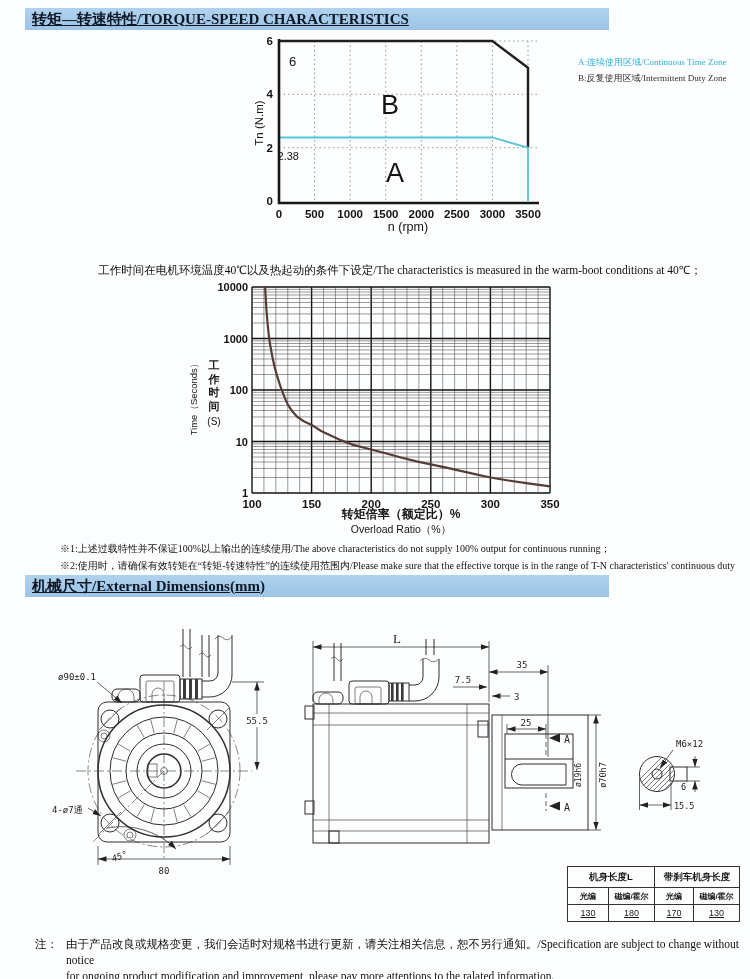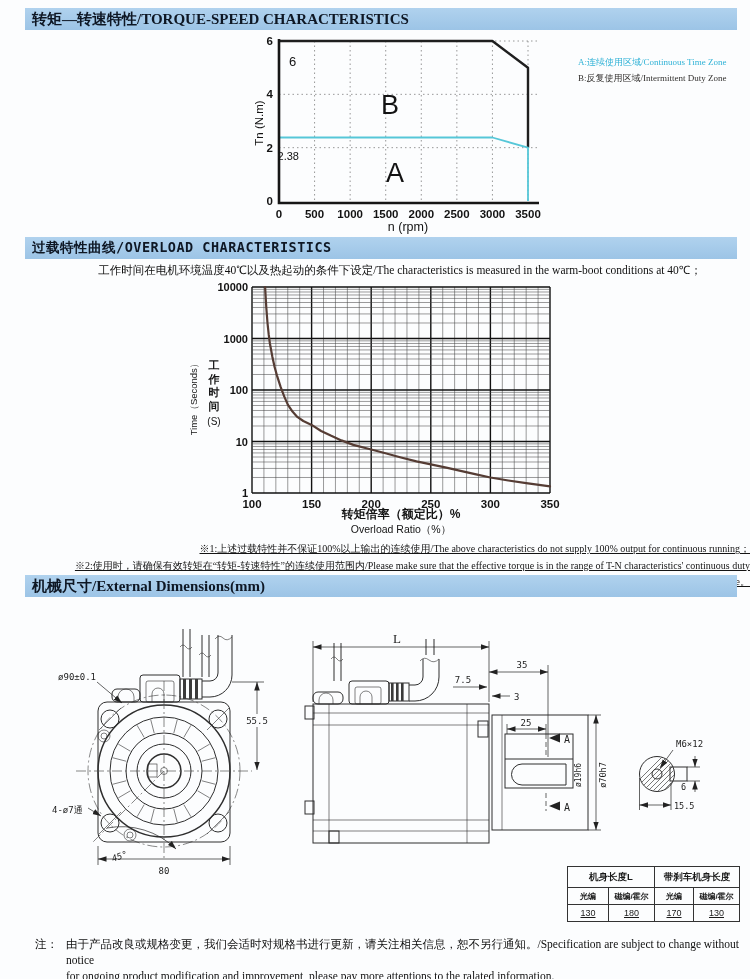--- a/index.html
+++ b/index.html
@@ -1,25 +1,25 @@
 <!DOCTYPE html>
 <html><head>
 <meta charset="utf-8">
 <style>
   html,body{margin:0;padding:0;background:#e8e8e8;}
   .page{position:relative;width:750px;height:979px;background:#fcfdfe;font-family:"Liberation Sans",sans-serif;overflow:hidden;}
-  .hdr{position:absolute;left:25px;width:712px;height:22px;background:linear-gradient(#b0d2ee,#9cc4e6);color:#0e1724;font-weight:bold;display:flex;align-items:center;padding-left:7px;box-sizing:border-box;}
+  .hdr{position:absolute;left:25px;width:584px;height:22px;background:linear-gradient(#b0d2ee,#9cc4e6);color:#0e1724;font-weight:bold;display:flex;align-items:center;padding-left:7px;box-sizing:border-box;text-decoration:underline;}
   .hdr1{top:8px;font-family:"Liberation Serif",serif;font-size:15px;}
   .hdr2{top:237px;font-family:"DejaVu Sans Mono",monospace;font-size:13.5px;letter-spacing:.5px;}
   .hdr3{top:575px;font-family:"Liberation Serif",serif;font-size:15px;}
   .legend{position:absolute;left:578px;font-family:"Liberation Serif",serif;font-size:9px;white-space:nowrap;}
   .legend.a{top:56px;color:#2fb2d6;}
   .legend.b{top:72px;color:#33312f;}
   .cond{position:absolute;top:262px;left:46px;width:708px;text-align:center;font-family:"Liberation Serif",serif;font-size:11.5px;color:#101010;}
-  .notes{position:absolute;top:541px;left:60px;width:690px;text-align:right;font-family:"Liberation Serif",serif;font-size:10px;color:#141414;line-height:16.5px;text-decoration:underline;}
+  .notes{position:absolute;top:541px;left:60px;width:690px;text-align:left;font-family:"Liberation Serif",serif;font-size:10px;color:#141414;line-height:16.5px;}
   .dimtab{position:absolute;left:567px;top:866px;border-collapse:collapse;background:transparent;}
   .dimtab td{border:1px solid #333;text-align:center;color:#1a1a1a;padding:0;}
   .dimtab .h td{font-weight:bold;font-size:9.5px;height:20px;}
   .dimtab .s td{font-size:8px;font-weight:bold;height:16px;}
   .dimtab .v td{font-size:9px;height:16px;text-decoration:underline;}
   .dimtab td:nth-child(1){width:40px}.dimtab td:nth-child(2){width:45px}
   .dimtab td:nth-child(3){width:38px}.dimtab td:nth-child(4){width:45px}
   .footnote{position:absolute;top:936px;left:35px;width:705px;display:flex;font-family:"Liberation Serif",serif;font-size:11.5px;color:#101010;line-height:16px;}
   .fn-prefix{margin-right:8px;white-space:nowrap;}
   svg{position:absolute;}
@@ -80,23 +80,20 @@
         <text x="38.24857142857143" y="129.66666666666666" text-anchor="middle" font-size="11" fill="#56c7d8">2.38</text>
         <text x="139.98285714285714" y="84.33333333333333" text-anchor="middle" font-size="27" fill="#262626">B</text>
         <text x="144.96285714285716" y="151.8" text-anchor="middle" font-size="27" fill="#56c7d8">A</text>
       </g>
     <text x="158" y="201" text-anchor="middle" font-size="12.5">n (rpm)</text>
     <text x="13" y="93" text-anchor="middle" font-size="11.5" transform="rotate(-90 13 93)">Tn (N.m)</text>
   </svg>
   <div class="legend a">A:连续使用区域/Continuous Time Zone</div>
   <div class="legend b">B:反复使用区域/Intermittent Duty Zone</div>
 
-  <div class="hdr hdr2">
-    <span>过载特性曲线/OVERLOAD CHARACTERISTICS</span>
-  </div>
   <div class="cond">工作时间在电机环境温度40℃以及热起动的条件下设定/The characteristics is measured in the warm-boot conditions at 40℃；</div>
 
   <svg id="ov-svg" width="445" height="265" style="left:170px;top:275px">
     <g id="ov-grid">
         <line x1="93.92" y1="12" x2="93.92" y2="218" stroke="#474747" stroke-width="0.55"></line>
         <line x1="105.84" y1="12" x2="105.84" y2="218" stroke="#474747" stroke-width="0.55"></line>
         <line x1="117.75999999999999" y1="12" x2="117.75999999999999" y2="218" stroke="#474747" stroke-width="0.55"></line>
         <line x1="129.68" y1="12" x2="129.68" y2="218" stroke="#474747" stroke-width="0.55"></line>
         <line x1="153.51999999999998" y1="12" x2="153.51999999999998" y2="218" stroke="#474747" stroke-width="0.55"></line>
         <line x1="165.44" y1="12" x2="165.44" y2="218" stroke="#474747" stroke-width="0.55"></line>

